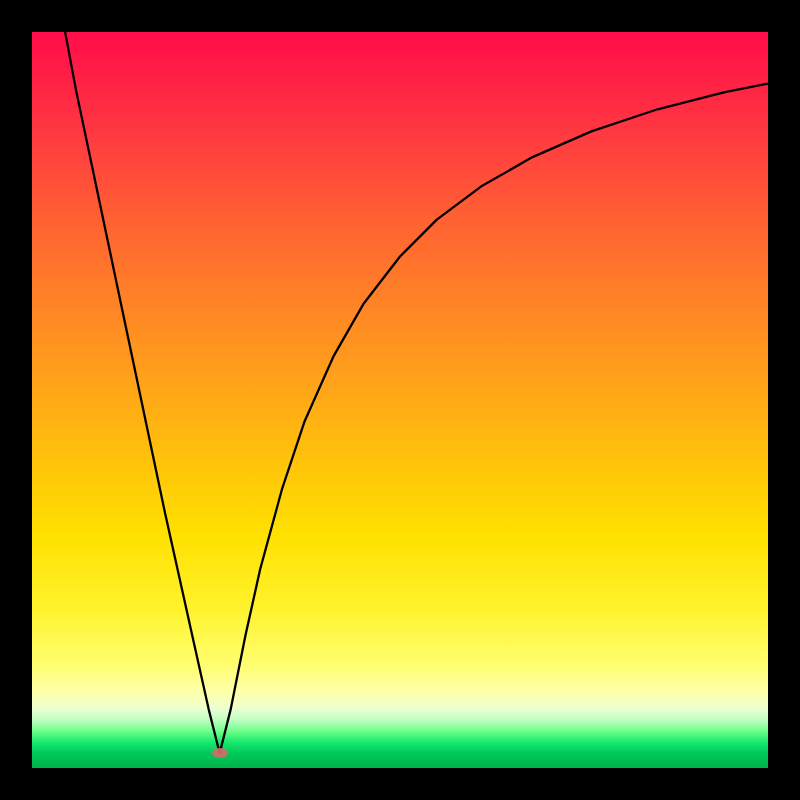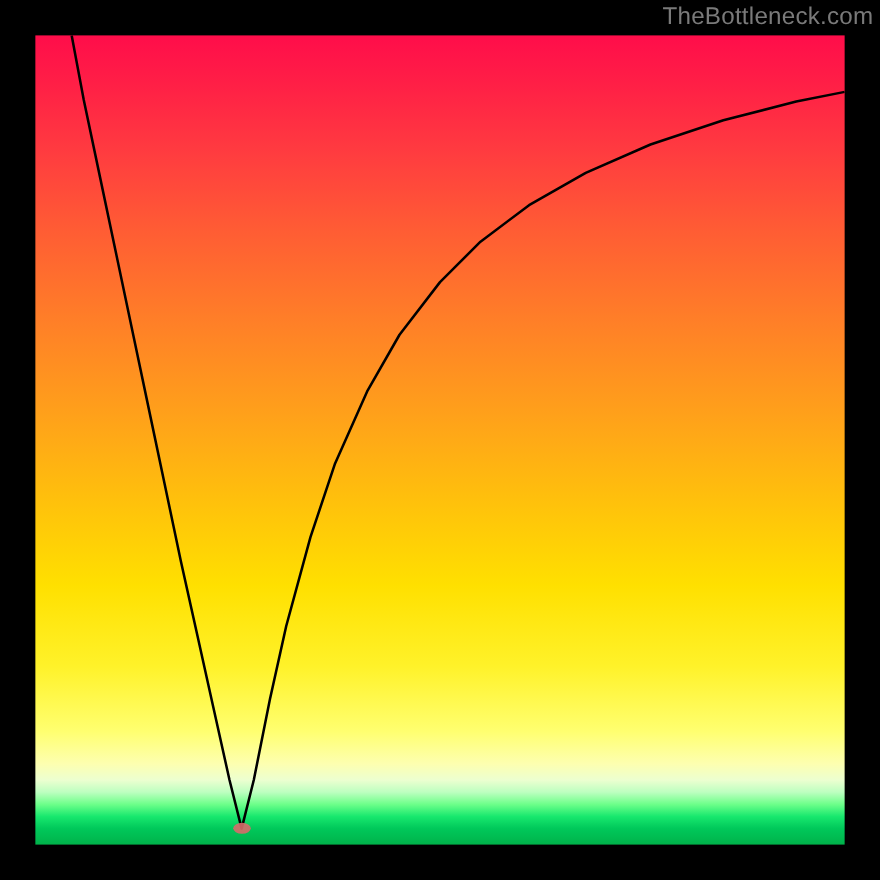--- a/index.html
+++ b/index.html
@@ -90,14 +90,13 @@
   <div class="plot-area">
     <div class="gradient-bg"></div>
 
     <svg class="curve-svg" viewBox="0 0 736 736" preserveAspectRatio="none">
       <path id="curve-path" class="curve-path" d="M33.12 0.00 L44.16 58.88 L58.88 128.80 L73.60 198.72 L88.32 268.64 L103.04 338.56 L117.76 408.48 L132.48 478.40 L147.20 544.64 L161.92 610.88 L176.64 677.12 L187.68 721.28 L198.72 677.12 L213.44 603.52 L228.16 537.28 L250.24 456.32 L272.32 390.08 L301.76 323.84 L331.20 272.32 L368.00 224.48 L404.80 187.68 L448.96 154.56 L500.48 125.12 L559.36 99.36 L625.60 77.28 L691.84 60.35 L736.00 51.52"></path>
     </svg>
 
     <div id="dip-marker" class="dip-marker" style="left: 187.68px; top: 721.28px;"></div>
   </div>
 
-  <div class="watermark">TheBottleneck.com</div>
 </div>
 
 </body></html>

